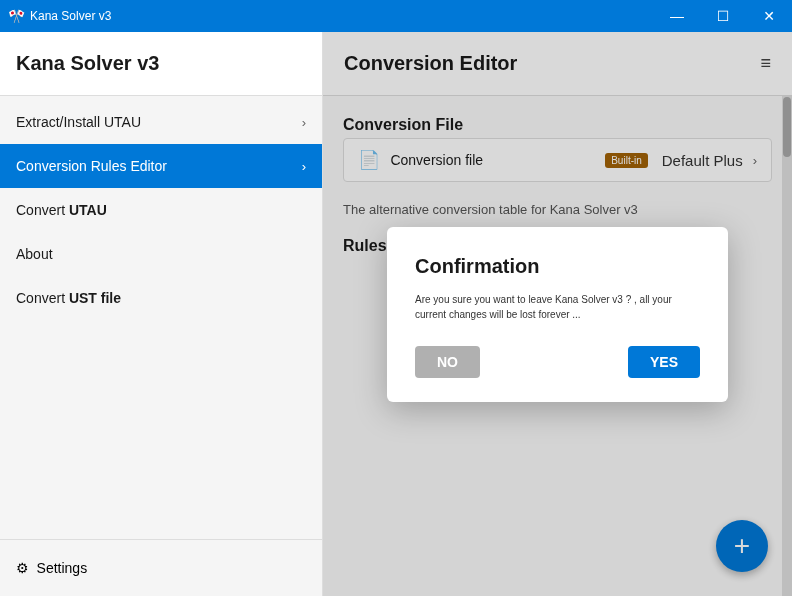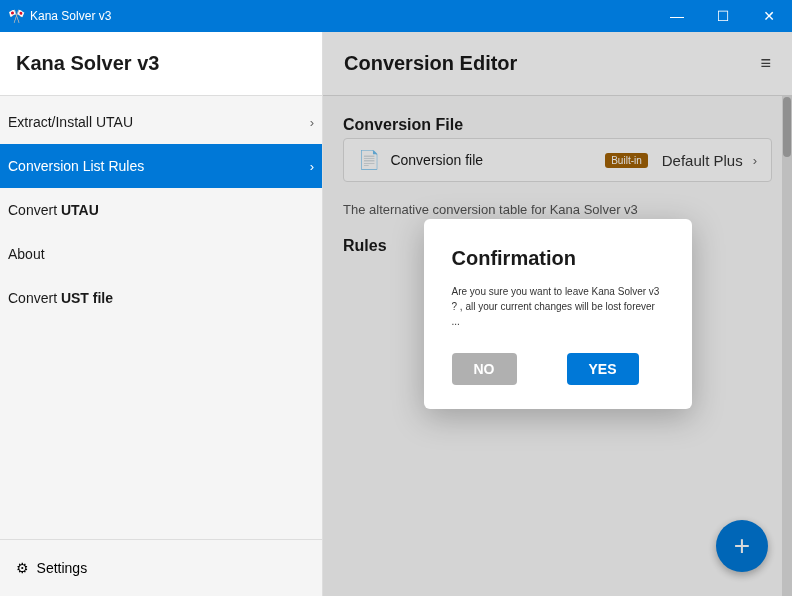--- a/index.html
+++ b/index.html
@@ -83,21 +83,21 @@
     .sidebar-nav {
       flex: 1;
       display: flex;
       flex-direction: column;
       padding-top: 4px;
     }
     .nav-item {
       display: flex;
       align-items: center;
       justify-content: space-between;
-      padding: 14px 8px;
+      padding: 14px 16px;
       cursor: pointer;
       color: #1a1a1a;
       font-size: 14px;
       font-weight: 400;
     }
     .nav-item.active {
       background: #0078d7;
       color: white;
     }
     .nav-item .chevron {
@@ -251,38 +251,38 @@
       background: rgba(0,0,0,0.15);
       display: flex;
       align-items: center;
       justify-content: center;
       z-index: 100;
     }
     .modal {
       background: white;
       border-radius: 6px;
       padding: 28px 28px 24px;
-      width: 268px;
+      width: 341px;
       box-shadow: 0 8px 32px rgba(0,0,0,0.25);
     }
     .modal-title {
       font-size: 20px;
       font-weight: 700;
       margin-bottom: 14px;
       color: #1a1a1a;
     }
     .modal-body {
       font-size: 10px;
       color: #333;
       line-height: 1.5;
       margin-bottom: 24px;
     }
     .modal-actions {
       display: flex;
-      justify-content: flex-start;
+      justify-content: space-between;
       gap: 10px;
     }
     .btn-no {
       padding: 8px 22px;
       background: #b0b0b0;
       color: white;
       border: none;
       border-radius: 4px;
       font-size: 14px;
       font-weight: 700;
@@ -320,21 +320,21 @@
   <div class="sidebar">
     <div class="sidebar-header">
       <span>Kana Solver v3</span>
     </div>
     <nav class="sidebar-nav">
       <div class="nav-item">
         <span class="nav-label">Extract/Install UTAU</span>
         <span class="chevron">›</span>
       </div>
       <div class="nav-item active">
-        <span class="nav-label">Conversion List Rules</span>
+        <span class="nav-label">Conversion Rules Editor</span>
         <span class="chevron">›</span>
       </div>
       <div class="nav-item">
         <span class="nav-label">Convert <span>UTAU</span></span>
       </div>
       <div class="nav-item">
         <span class="nav-label">About</span>
       </div>
       <div class="nav-item">
         <span class="nav-label">Convert <span>UST file</span></span>

